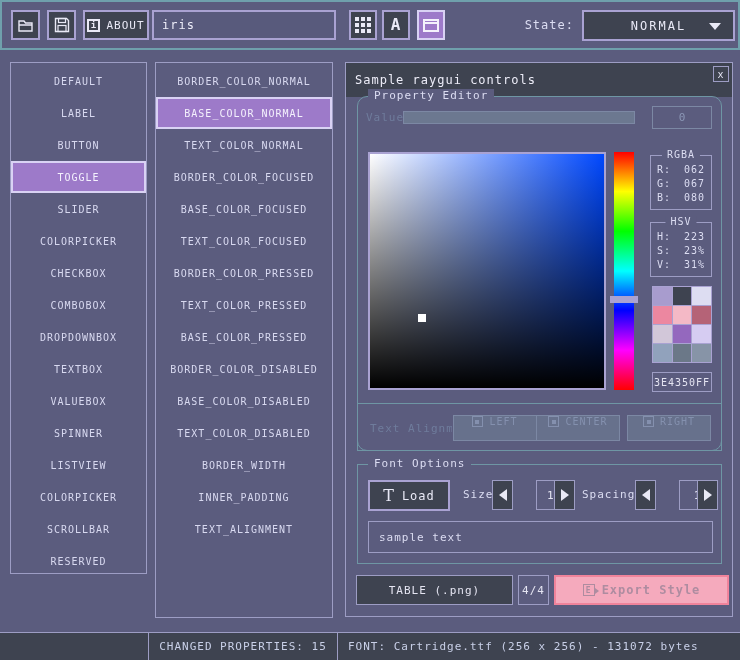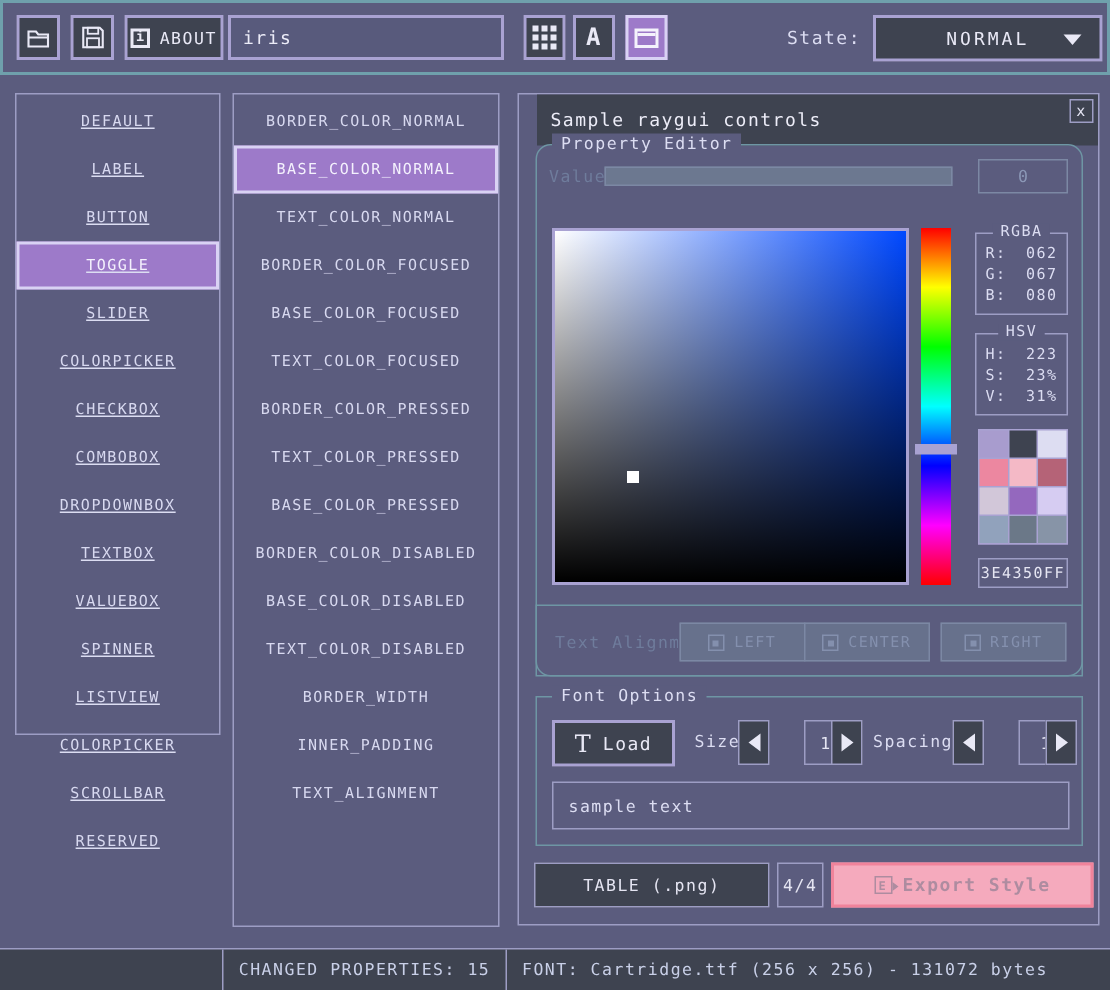--- a/index.html
+++ b/index.html
@@ -72,21 +72,21 @@
   }
 
   
   .window {
     left: 345px; top: 62px; width: 388px; height: 555px;
     border: 1px solid #9D9DC4; background: #5B5C7E;
   }
   .titlebar {
     position: absolute; left: 0; top: 0; right: 0; height: 34px;
     background: #3E4350; display: flex; align-items: center;
-    padding-left: 9px; font-size: 12px; letter-spacing: 1px; color: #EDEDF8; margin-left: 12px;
+    padding-left: 9px; font-size: 12px; letter-spacing: 1px; color: #EDEDF8;
   }
   .close-btn {
     position: absolute; right: 3px; top: 3px; width: 16px; height: 16px;
     border: 1px solid #9D9DC4; color: #E5E5F4; font-size: 10px;
     display: flex; align-items: center; justify-content: center;
   }
   .groupbox { position: absolute; border: 1px solid #6E96A4; }
   .group-label {
     position: absolute; top: -8px; left: 10px; background: #5B5C7E;
     padding: 0 6px; font-size: 11px; letter-spacing: 1px; color: #DCDDF2;
@@ -131,21 +131,21 @@
     border: 1px solid #9D9DC4; display: flex; align-items: center; justify-content: center;
     font-size: 10px; letter-spacing: 1px; color: #E5E5F2;
   }
 
   
   .align-strip { position: absolute; left: -1px; right: -1px; bottom: -1px; height: 48px; border: 1px solid #6E96A4; }
   .align-btn {
     position: absolute; top: 11px; width: 84px; height: 26px;
     background: #67718C; border: 1px solid #7C88A4; color: #8490AE;
     font-size: 10px; letter-spacing: 1px;
-    display: flex; align-items: center; justify-content: center; gap: 6px;
+    display: flex; justify-content: center; gap: 6px;
   }
   .align-icon { width: 11px; height: 11px; border: 1px solid #8490AE; position: relative; flex: none; }
   .align-icon i { position: absolute; top: 3px; width: 4px; height: 4px; background: #8490AE; }
   .align-icon.l i { left: 2px; }
   .align-icon.c i { left: 3px; }
   .align-icon.r i { right: 2px; }
 
   
   .load-btn {
     position: absolute; left: 10px; top: 15px; width: 82px; height: 31px;
@@ -253,21 +253,21 @@
   <div class="tbtn active" style="left:415px; width:28px;">
     <span class="icon-window"></span>
   </div>
   <div class="state-label">State:</div>
   <div class="dropdown">
     <span>NORMAL</span>
     <span class="dd-arrow"></span>
   </div>
 </div>
 
-<div class="abs list" style="left:10px; top:62px; width:137px; height:428px;text-decoration:underline;">
+<div class="abs list" style="left:10px; top:62px; width:137px; height:512px;">
   <div class="list-item">DEFAULT</div>
   <div class="list-item">LABEL</div>
   <div class="list-item">BUTTON</div>
   <div class="list-item selected">TOGGLE</div>
   <div class="list-item">SLIDER</div>
   <div class="list-item">COLORPICKER</div>
   <div class="list-item">CHECKBOX</div>
   <div class="list-item">COMBOBOX</div>
   <div class="list-item">DROPDOWNBOX</div>
   <div class="list-item">TEXTBOX</div>

